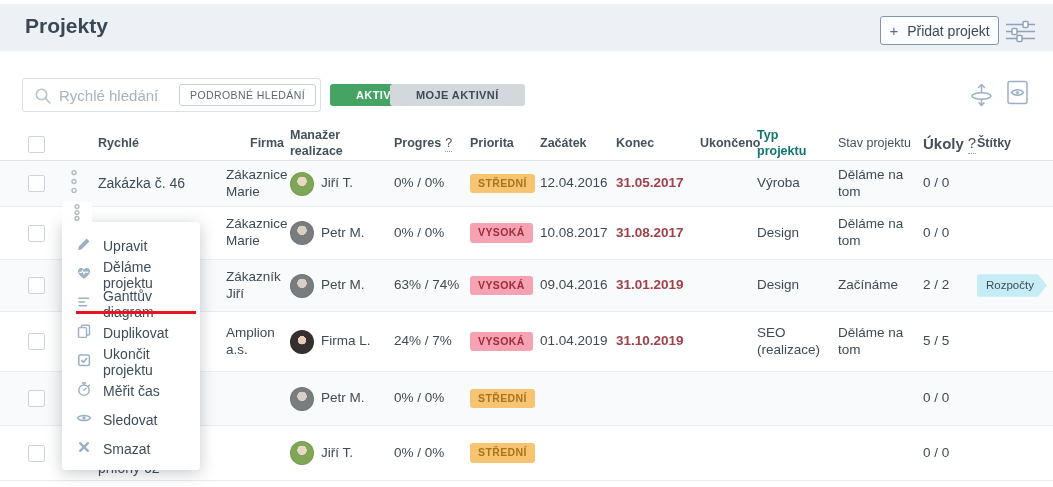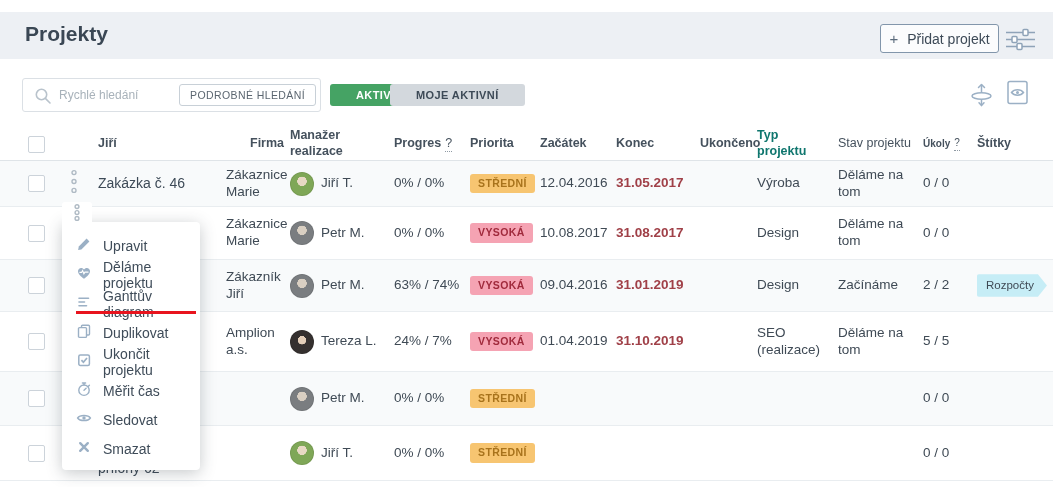--- a/index.html
+++ b/index.html
@@ -1,35 +1,35 @@
 <!DOCTYPE html>
 <html><head>
 <meta charset="utf-8">
 <style>
   * { margin:0; padding:0; box-sizing:border-box; }
   html,body { background:#fff; }
   body { font-family:"Liberation Sans","DejaVu Sans",sans-serif; color:#3f4a55; }
   .screen { position:relative; width:1053px; height:487px; background:#fff; overflow:hidden; }
 
   
-  .topbar { position:absolute; left:0; top:12px; width:100%; height:47px; background:#edf0f4; }
+  .topbar { position:absolute; left:0; top:4px; width:100%; height:47px; background:#edf0f4; }
   .page-title { position:absolute; left:25px; top:10px; font-size:21px; font-weight:600; color:#3a4754; }
   .add-btn { position:absolute; left:880px; top:12px; width:119px; height:29px; background:#fbfcfd;
              border:1px solid #8296ab; border-radius:3px; font-size:14px; color:#3d4a57;
              display:flex; align-items:center; justify-content:center; gap:9px; cursor:pointer;
              font-family:inherit; }
   .add-btn .plus { font-size:15px; color:#5a6b7c; }
   .icon-sliders { position:absolute; left:1006px; top:16px; }
 
   
   .search-box { position:absolute; left:22px; top:78px; width:299px; height:34px;
                 border:1px solid #dbe0e5; border-radius:3px; background:#fff; }
   .icon-search { position:absolute; left:11px; top:8px; }
   .search-input { position:absolute; left:36px; top:1px; width:142px; height:30px; border:none; outline:none;
-                  font-size:12px; color:#55606a; font-family:inherit; background:transparent; }
+                  font-size:15px; color:#55606a; font-family:inherit; background:transparent; }
   .search-input::placeholder { color:#a8b2ba; }
   .adv-btn { position:absolute; right:4px; top:5px; height:22px; padding:0 10px; background:#fff;
              border:1px solid #c8d0d7; border-radius:3px; font-size:10.5px; letter-spacing:.4px;
              color:#5b6670; font-family:inherit; cursor:pointer; }
   .chip { position:absolute; top:84px; height:22px; display:inline-flex; align-items:center;
           padding:0 26px; border-radius:3px; font-size:11px; font-weight:700; letter-spacing:.4px; cursor:pointer;text-align:right; }
   .chip-green { left:330px; background:#45a364; color:#fff; }
   .chip-gray  { left:390px; background:#d3d8dd; color:#3d4a57; }
   .icon-rowheight { position:absolute; left:968px; top:82px; }
   .icon-eyecard   { position:absolute; left:1006px; top:79px; }
@@ -133,21 +133,21 @@
       <circle cx="11.5" cy="13.5" r="1.5" fill="#9bb0c5" stroke="none"></circle>
     </svg>
   </span>
 
   <div class="trow thead" id="thead">
       <div class="c c-check">
         <span class="checkbox"></span>
       </div>
       <div class="c c-kebab"></div>
       <div class="c c-name th" style="font-weight: 700; color: rgb(69, 81, 93); font-size: 12.5px;">
-        <span>Jiří</span>
+        <span>Rychlé</span>
       </div>
       <div class="c c-firma th" style="font-weight: 700; color: rgb(69, 81, 93); font-size: 12.5px; padding-left: 24px;">
         <span>Firma</span>
       </div>
       <div class="c c-manager th" style="font-weight: 700; color: rgb(69, 81, 93); font-size: 12.5px;">
         <span>Manažer realizace</span>
       </div>
       <div class="c c-progres th" style="font-weight: 700; color: rgb(69, 81, 93); font-size: 12.5px;">
         <span>Progres</span>
         <span class="help">?</span>
@@ -163,21 +163,21 @@
       </div>
       <div class="c c-ukonceno th" style="font-weight: 700; color: rgb(69, 81, 93); font-size: 12.5px;">
         <span>Ukončeno</span>
       </div>
       <div class="c c-typ th" style="font-weight: 700; color: #0f766e; font-size: 12.5px;">
         <span>Typ projektu</span>
       </div>
       <div class="c c-stav th" style="font-weight: 400; color: rgb(69, 81, 93); font-size: 12.5px;">
         <span>Stav projektu</span>
       </div>
-      <div class="c c-ukoly th" style="font-weight: 700; color: rgb(69, 81, 93); font-size: 10px; align-items: center;">
+      <div class="c c-ukoly th" style="font-weight: 700; color: rgb(69, 81, 93); font-size: 15px; align-items: center;">
         <span>Úkoly</span>
         <span class="help">?</span>
       </div>
       <div class="c c-stitky th" style="font-weight: 700; color: rgb(69, 81, 93); font-size: 12.5px;">
         <span>Štítky</span>
       </div>
     </div>
 
   <div class="tbody" id="tbody">
       <div class="trow odd" style="height: 46px;">
@@ -261,21 +261,21 @@
       </div>
       <div class="trow" style="height: 60px;">
         <div class="c c-check">
           <span class="checkbox"></span>
         </div>
         <div class="c c-kebab"></div>
         <div class="c c-name"></div>
         <div class="c c-firma">Amplion a.s.</div>
         <div class="c c-manager">
           <span class="av av-tereza"></span>
-          <span>Tereza L.</span>
+          <span>Firma L.</span>
         </div>
         <div class="c c-progres">24% / 7%</div>
         <div class="c c-priorita">
           <span class="badge" style="background: rgb(245, 163, 179); color: rgb(160, 42, 60);">VYSOKÁ</span>
         </div>
         <div class="c c-zacatek">01.04.2019</div>
         <div class="c c-konec">31.10.2019</div>
         <div class="c c-ukonceno"></div>
         <div class="c c-typ">SEO (realizace)</div>
         <div class="c c-stav">Děláme na tom</div>

